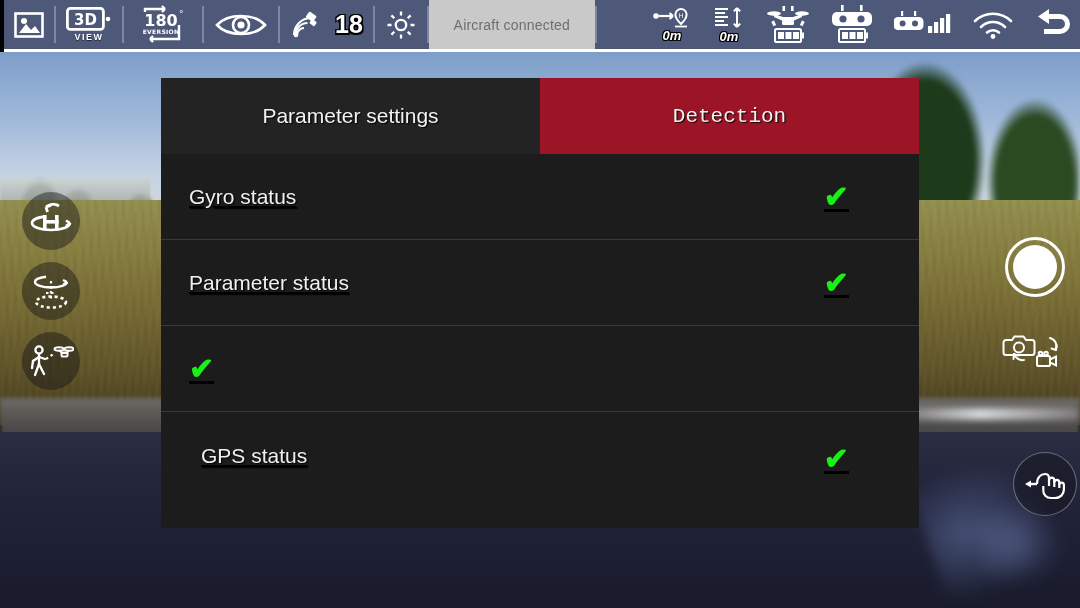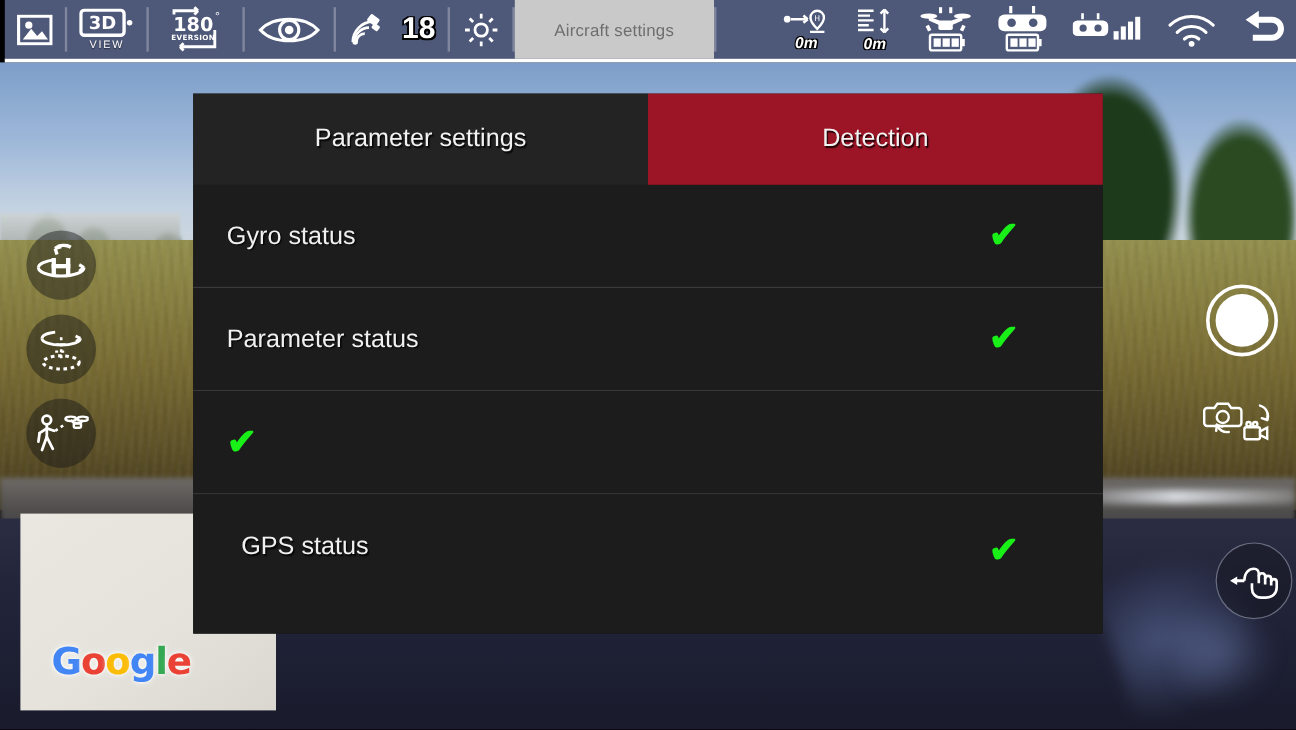--- a/index.html
+++ b/index.html
@@ -80,21 +80,21 @@
     background: #4e5878;
     border-bottom: 3px solid #ffffff;
     display: flex; align-items: stretch;
   }
   .tb-item {
     position: relative; display: flex; flex-direction: column;
     align-items: center; justify-content: center;
     color: #fff; padding: 0 10px; min-width: 48px;
   }
   .tb-sep { width: 2px; background: rgba(255,255,255,.28); margin: 6px 0; }
-  .tb-label { font-size: 9px; letter-spacing: 1.5px; margin-top: 1px; font-weight: normal;
+  .tb-label { font-size: 9px; letter-spacing: 1.5px; margin-top: 1px; font-weight: bold;
               text-shadow: 0 1px 1px rgba(0,0,0,.6); }
   .tb-val { font-size: 13px; font-weight: bold; margin-top: -1px;
             text-shadow: 1px 1px 0 #000, -1px 1px 0 #000, 1px -1px 0 #000, -1px -1px 0 #000; font-style: italic; }
   .status-chip {
     display: flex; align-items: center; justify-content: center;
     background: #c9c9c9; color: #6e6e6e; font-size: 14px;
     width: 166px; align-self: stretch; margin: 0; letter-spacing: .2px;
   }
   .sat-wrap { display: flex; align-items: center; gap: 15px; }
   .sat-num {
@@ -145,28 +145,29 @@
     position: absolute; left: 161px; top: 78px; width: 758px; height: 450px;
     background: #181818;
   }
   .tabs { display: flex; height: 76px; }
   .tab {
     flex: 1; display: flex; align-items: center; justify-content: center;
     font-size: 21px; color: #f2f2f2;
     text-shadow: 1.2px 1.2px 1px rgba(0,0,0,.85);
   }
   .tab.inactive { background: #232323; }
-  .tab.active { background: #9c1526; }
+  .tab.active { background: #9c1526; font-family: Liberation Mono, monospace; }
 
   .rows { height: 374px; }
   .row {
     height: 86px; display: flex; align-items: center; justify-content: space-between;
     padding: 0 70px 0 28px;
     background: #1c1c1c;
     border-bottom: 1px solid #3a3a3a;
+    text-decoration: underline;
   }
   .row:last-child { border-bottom: none; height: 116px; align-items: flex-start; padding-top: 32px; padding-left: 40px; }
   .row-label {
     font-size: 21px; color: #f0f0f0;
     text-shadow: 1.2px 1.2px 1px rgba(0,0,0,.85);
   }
   .check { color: #18f018; font-size: 30px; line-height: 1; font-weight: bold; }
 </style>
 </head>
 <body>
@@ -250,21 +251,21 @@
         <g fill="none" stroke="#fff" stroke-width="2.3">
           <circle cx="16" cy="16" r="5.2"></circle>
           <path d="M16 2.5 v4 M16 25.5 v4 M2.5 16 h4 M25.5 16 h4
                    M6.4 6.4 l2.9 2.9 M22.7 22.7 l2.9 2.9
                    M25.6 6.4 l-2.9 2.9 M9.3 22.7 l-2.9 2.9"></path>
         </g>
       </svg>
     </div>
     <div class="tb-sep"></div>
 
-    <div class="status-chip">Aircraft settings</div>
+    <div class="status-chip">Aircraft connected</div>
     <div class="tb-sep"></div>
 
     <div class="spacer"></div>
 
     <div class="tb-item">
       <svg width="40" height="22" viewBox="0 0 40 22">
         <circle cx="4" cy="9" r="2.8" fill="#fff"></circle>
         <path d="M7 9 H21" fill="none" stroke="#fff" stroke-width="2.2"></path>
         <path d="M21 9 l-3.5 -3 M21 9 l-3.5 3" fill="none" stroke="#fff" stroke-width="2.2"></path>
         <path d="M29 2 a5.6 5.6 0 0 0 -5.6 5.6 c0 4.2 5.6 9.4 5.6 9.4 s5.6 -5.2 5.6 -9.4 A5.6 5.6 0 0 0 29 2 z" fill="none" stroke="#fff" stroke-width="2"></path>
@@ -447,25 +448,20 @@
       <g fill="none" stroke="#fff" stroke-width="2.2" stroke-linejoin="round">
         <path d="M14 17 c0 -7 4 -10 8 -10 c2.5 0 4 1.8 4 4.3 V19"></path>
         <path d="M26 13.5 c0 -1.8 1.3 -2.8 2.7 -2.8 c1.4 0 2.6 1 2.6 2.8 V20"></path>
         <path d="M31.3 15.5 c0 -1.7 1.2 -2.6 2.5 -2.6 c1.3 0 2.5 .9 2.5 2.6 V21"></path>
         <path d="M36.3 18 c0 -1.6 1.1 -2.4 2.3 -2.4 c1.2 0 2.3 .8 2.3 2.4 v4.5
                  c0 5 -3.6 8.5 -9 8.5 h-4 c-4.6 0 -7.6 -3.3 -7.6 -7.6 V19"></path>
       </g>
     </svg>
   </div>
 
-  <div class="map-widget">
-    <div class="g-logo">
-      <span class="g1">G</span><span class="g2">o</span><span class="g3">o</span><span class="g4">g</span><span class="g5">l</span><span class="g6">e</span>
-    </div>
-  </div>
 
   <div class="dialog">
 
     <div class="tabs">
       <div class="tab inactive">Parameter settings</div>
       <div class="tab active">Detection</div>
     </div>
 
     <div class="rows">
 

